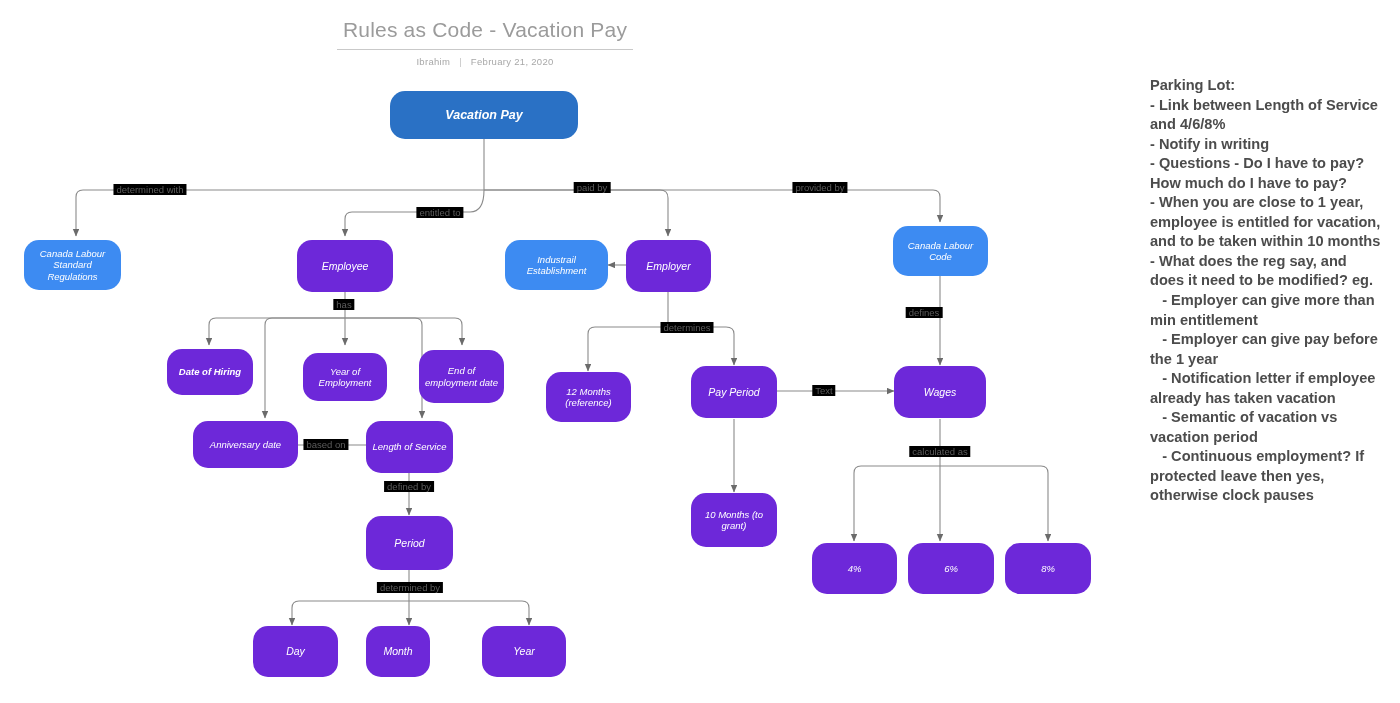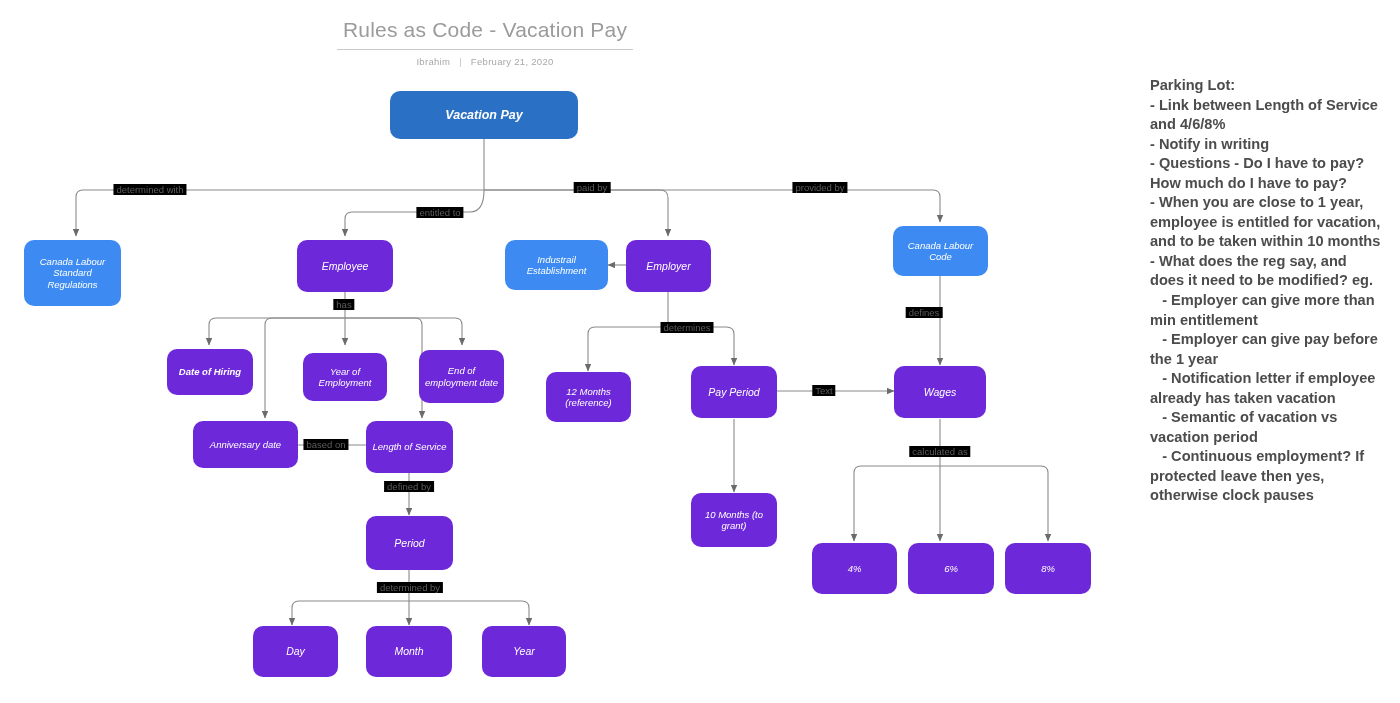--- a/index.html
+++ b/index.html
@@ -28,21 +28,21 @@
     font-size: 9.5px; color: #a8a8a8; letter-spacing: .3px;
   }
   #byline .sep { padding: 0 6px; color: #c4c4c4; }
 
   
   #diagram { position: absolute; left: 0; top: 0; width: 1120px; height: 703px; }
   #edges { position: absolute; left: 0; top: 0; width: 1120px; height: 703px; }
 
   .node {
     position: absolute;
-    border-radius: 10px;
+    border-radius: 15px;
     display: flex; align-items: center; justify-content: center;
     text-align: center;
     color: #ffffff;
     font-style: italic;
     line-height: 1.18;
     padding: 3px 6px;
   }
   .node.root      { background: #2a71c5; font-weight: bold; font-size: 12.5px; }
   .node.mid       { background: #3d8bf2; font-size: 10.5px; }
   .node.light     { background: #6d28d9; font-size: 10.5px; }
@@ -134,21 +134,21 @@
         <path d="M940,466 L861,466 Q854,466 854,473 L854,541" marker-end="url(#ah)"></path>
         <path d="M940,466 L940,541" marker-end="url(#ah)"></path>
         <path d="M940,466 L1041,466 Q1048,466 1048,473 L1048,541" marker-end="url(#ah)"></path>
       </g>
     </svg>
 
     <div class="node root" style="left:390px; top:91px; width:188px; height:48px;">
       <span>Vacation Pay</span>
     </div>
 
-    <div class="node mid small" style="left:24px; top:240px; width:97px; height:66px;">
+    <div class="node mid small" style="left:24px; top:240px; width:97px; height:50px;">
       <span>Canada Labour Standard Regulations</span>
     </div>
 
     <div class="node light" style="left:297px; top:240px; width:96px; height:52px;">
       <span>Employee</span>
     </div>
 
     <div class="node mid small" style="left:505px; top:240px; width:103px; height:50px;">
       <span>Industrail Establishment</span>
     </div>
@@ -182,21 +182,21 @@
     </div>
 
     <div class="node light" style="left:366px; top:516px; width:87px; height:54px;">
       <span>Period</span>
     </div>
 
     <div class="node light" style="left:253px; top:626px; width:85px; height:51px;">
       <span>Day</span>
     </div>
 
-    <div class="node light" style="left:366px; top:626px; width:86px; height:51px;">
+    <div class="node light" style="left:366px; top:626px; width:64px; height:51px;">
       <span>Month</span>
     </div>
 
     <div class="node light" style="left:482px; top:626px; width:84px; height:51px;">
       <span>Year</span>
     </div>
 
     <div class="node light small" style="left:546px; top:372px; width:85px; height:50px;">
       <span>12 Months (reference)</span>
     </div>

